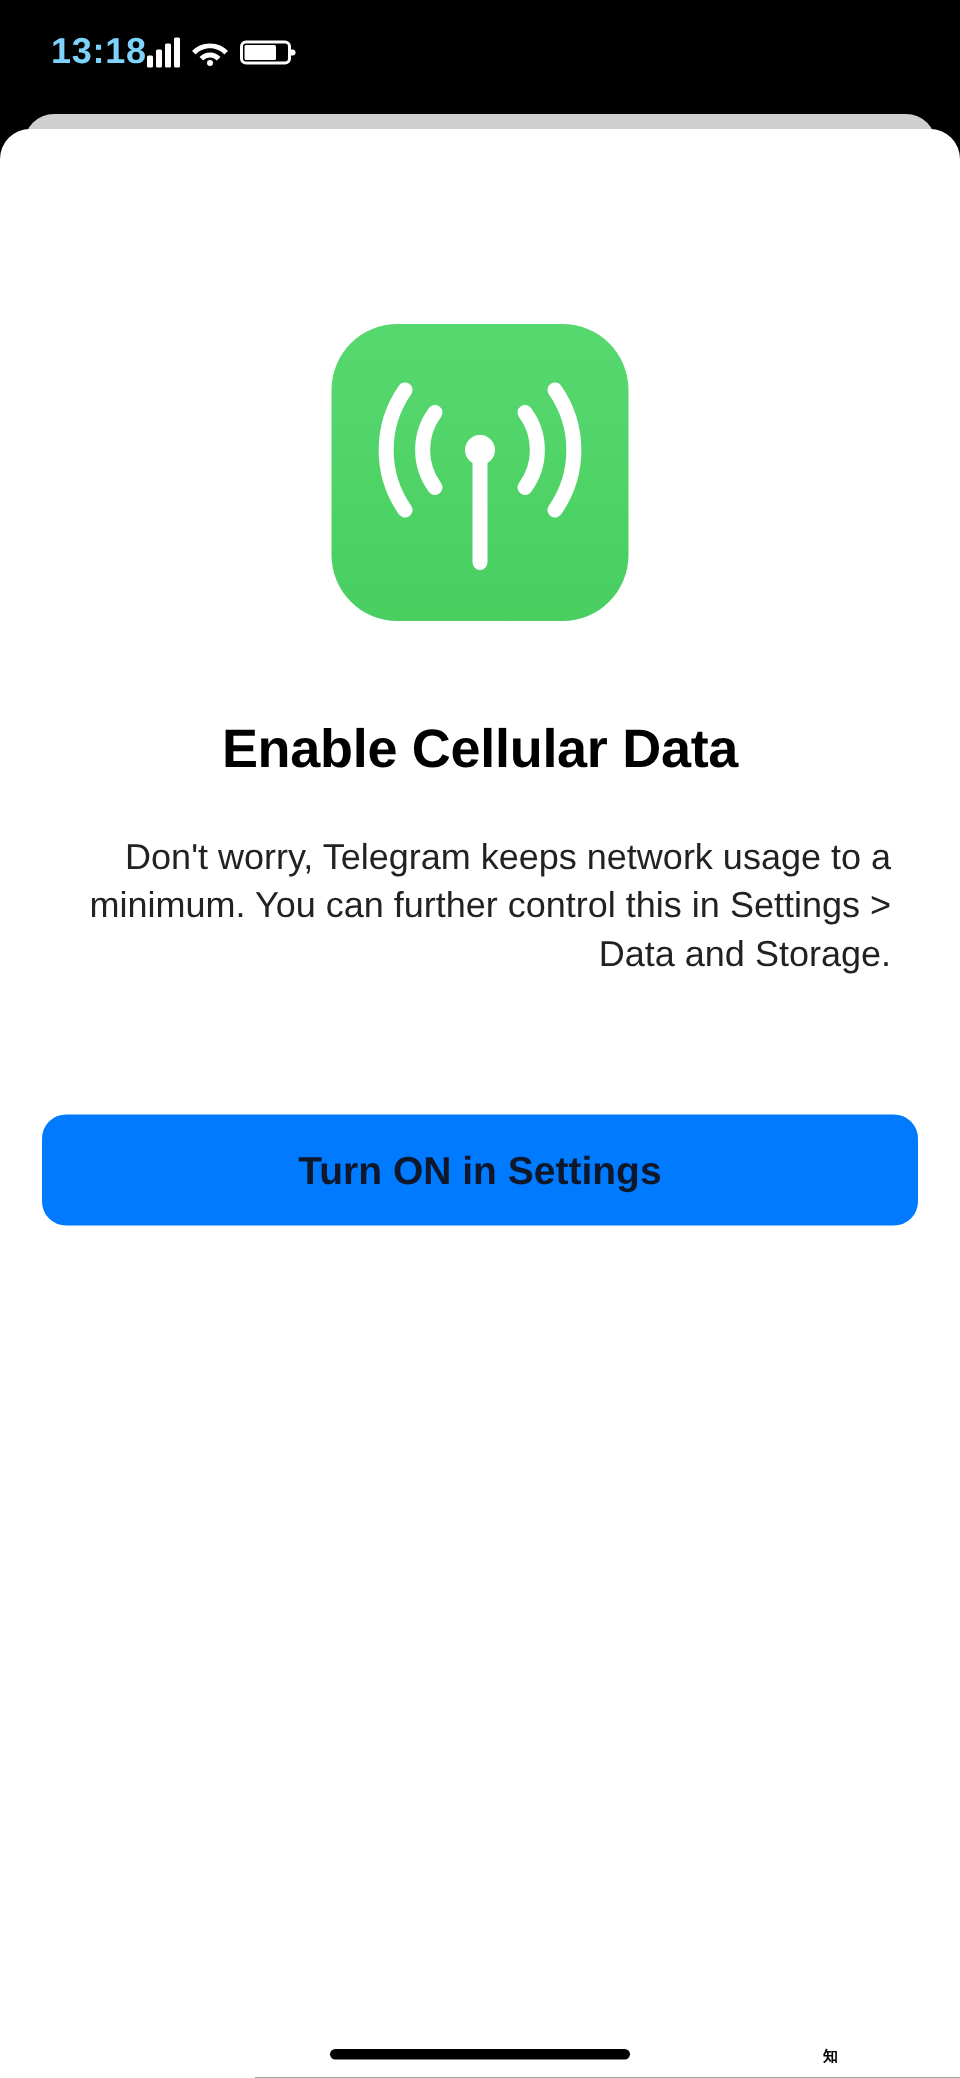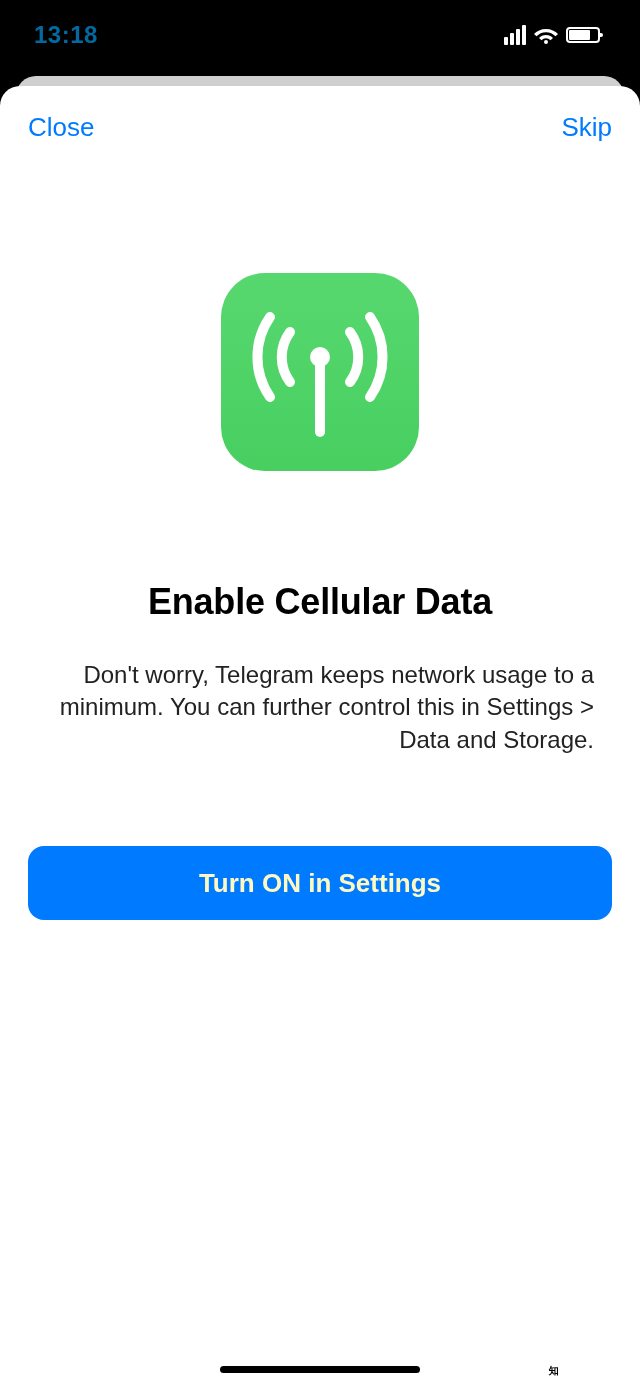--- a/index.html
+++ b/index.html
@@ -11,24 +11,24 @@
       width: 640px;
       height: 1385px;
       background: #000;
       font-family: -apple-system, BlinkMacSystemFont, "Segoe UI", Helvetica, Arial, sans-serif;
       overflow: hidden;
       position: relative;
     }
     .status-bar {
       height: 70px;
       display: flex;
-      justify-content: space-between;
+      justify-content: flex-start;
       align-items: center;
       padding: 0 40px 0 34px;
-      color: #0369a1;
+      color: #7dd3fc;
     }
     .status-time {
       font-size: 24px;
       font-weight: 600;
       letter-spacing: 0.5px;
     }
     .status-right {
       display: flex;
       align-items: center;
       gap: 8px;
@@ -120,42 +120,42 @@
       height: 198px;
       background: #4cd964;
       background: linear-gradient(180deg, #57d86f 0%, #48cf60 100%);
       border-radius: 44px;
       display:flex;
       align-items:center;
       justify-content:center;
     }
     .illus svg { display:block; }
     .heading {
-      margin-top: 110px;
+      margin-top: 64px;
       font-size: 36px;
       font-weight: 700;
       color: #000;
       letter-spacing: -0.2px;
     }
     .body-text {
       margin-top: 36px;
       font-size: 24px;
       line-height: 1.35;
       color: #222;
       text-align: right;
       padding: 0 6px;
     }
     .cta {
       margin-top: 90px;
       width: 584px;
       height: 74px;
       background: #007aff;
       border: none;
       border-radius: 16px;
-      color: #fef9c3;
+      color: #0f172a;
       font-size: 26px;
       font-weight: 600;
       font-family: inherit;
       cursor: pointer;
     }
     .home-indicator {
       position: absolute;
       bottom: 12px;
       left: 50%;
       transform: translateX(-50%);
@@ -208,24 +208,20 @@
     </div>
     <div class="battery">
       <div class="battery-fill"></div>
     </div>
   </div>
 </div>
 
 <div class="sheet-back"></div>
 
 <div class="sheet">
-  <div class="sheet-header">
-    <button class="link-btn">Close</button>
-    <button class="link-btn">Skip</button>
-  </div>
 
   <div class="content">
     <div class="illus">
       <svg width="140" height="150" viewBox="0 0 140 150">
         <g stroke="#fff" stroke-width="10" stroke-linecap="round" fill="none">
 
           <path d="M20 20 A70 70 0 0 0 20 100"></path>
           <path d="M120 20 A70 70 0 0 1 120 100"></path>
 
           <path d="M40 35 A42 42 0 0 0 40 85"></path>

